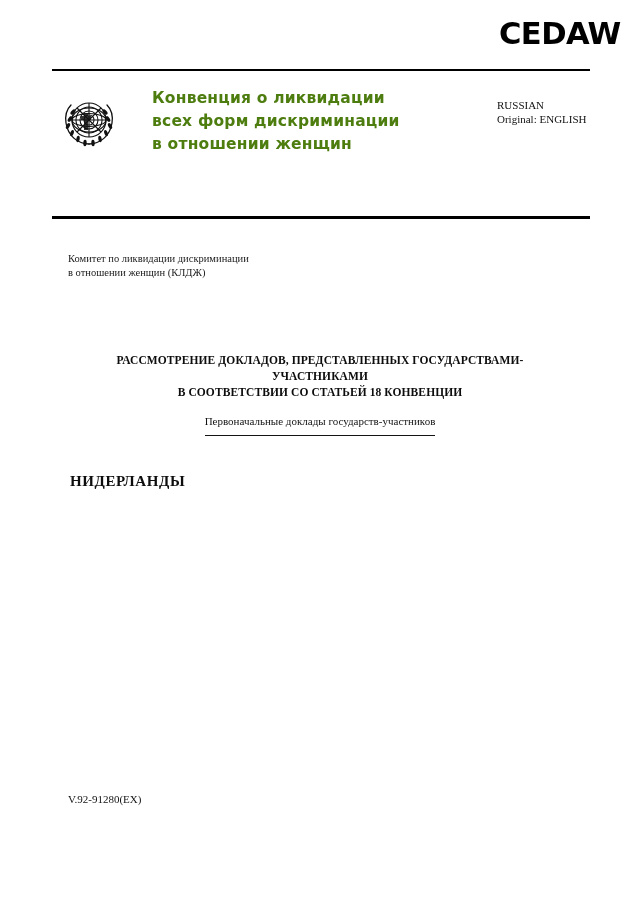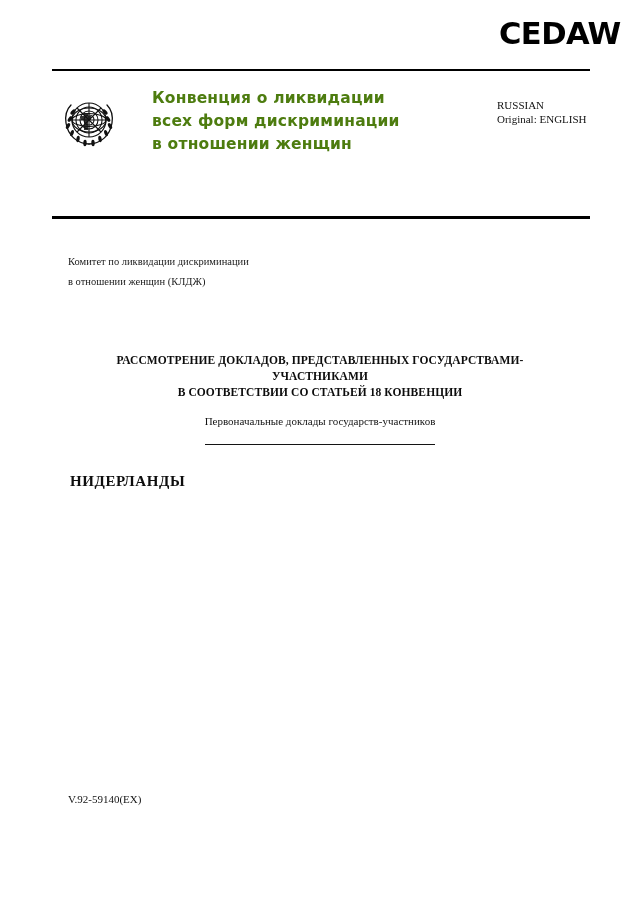--- a/index.html
+++ b/index.html
@@ -100,21 +100,21 @@
   .distr .line { white-space: nowrap; }
   .distr .small-label { font-size: 10px; }
 
   
   .committee {
     position: absolute;
     left: 68px;
     top: 252px;
     width: 320px;
     font-size: 10.5px;
-    line-height: 20px;
+    line-height: 14px;
     color: #1a1a1a;
     white-space: pre-line;
   }
 
   
   .main-heading {
     position: absolute;
     left: 70px;
     top: 352px;
     width: 500px;
@@ -132,21 +132,21 @@
     left: 70px;
     top: 414px;
     width: 500px;
     text-align: center;
     font-size: 11px;
     line-height: 15px;
     color: #141414;
   }
   .subheading span {
     border-bottom: 1px solid #141414;
-    padding-bottom: 17px;
+    padding-bottom: 8px;
     margin-top: 16px;
   }
 
   .country {
     position: absolute;
     left: 70px;
     top: 473px;
     width: 500px;
     text-align: left;
     font-size: 15px;
@@ -231,15 +231,15 @@
 
   <div class="main-heading">РАССМОТРЕНИЕ ДОКЛАДОВ, ПРЕДСТАВЛЕННЫХ ГОСУДАРСТВАМИ-УЧАСТНИКАМИ
 В СООТВЕТСТВИИ СО СТАТЬЕЙ 18 КОНВЕНЦИИ</div>
 
   <div class="subheading">
     <span>Первоначальные доклады государств-участников</span>
   </div>
 
   <div class="country">НИДЕРЛАНДЫ</div>
 
-  <div class="footer-code">V.92-59140(EX)</div>
+  <div class="footer-code">V.92-91280(EX)</div>
 
 </div>
 
 </body></html>

